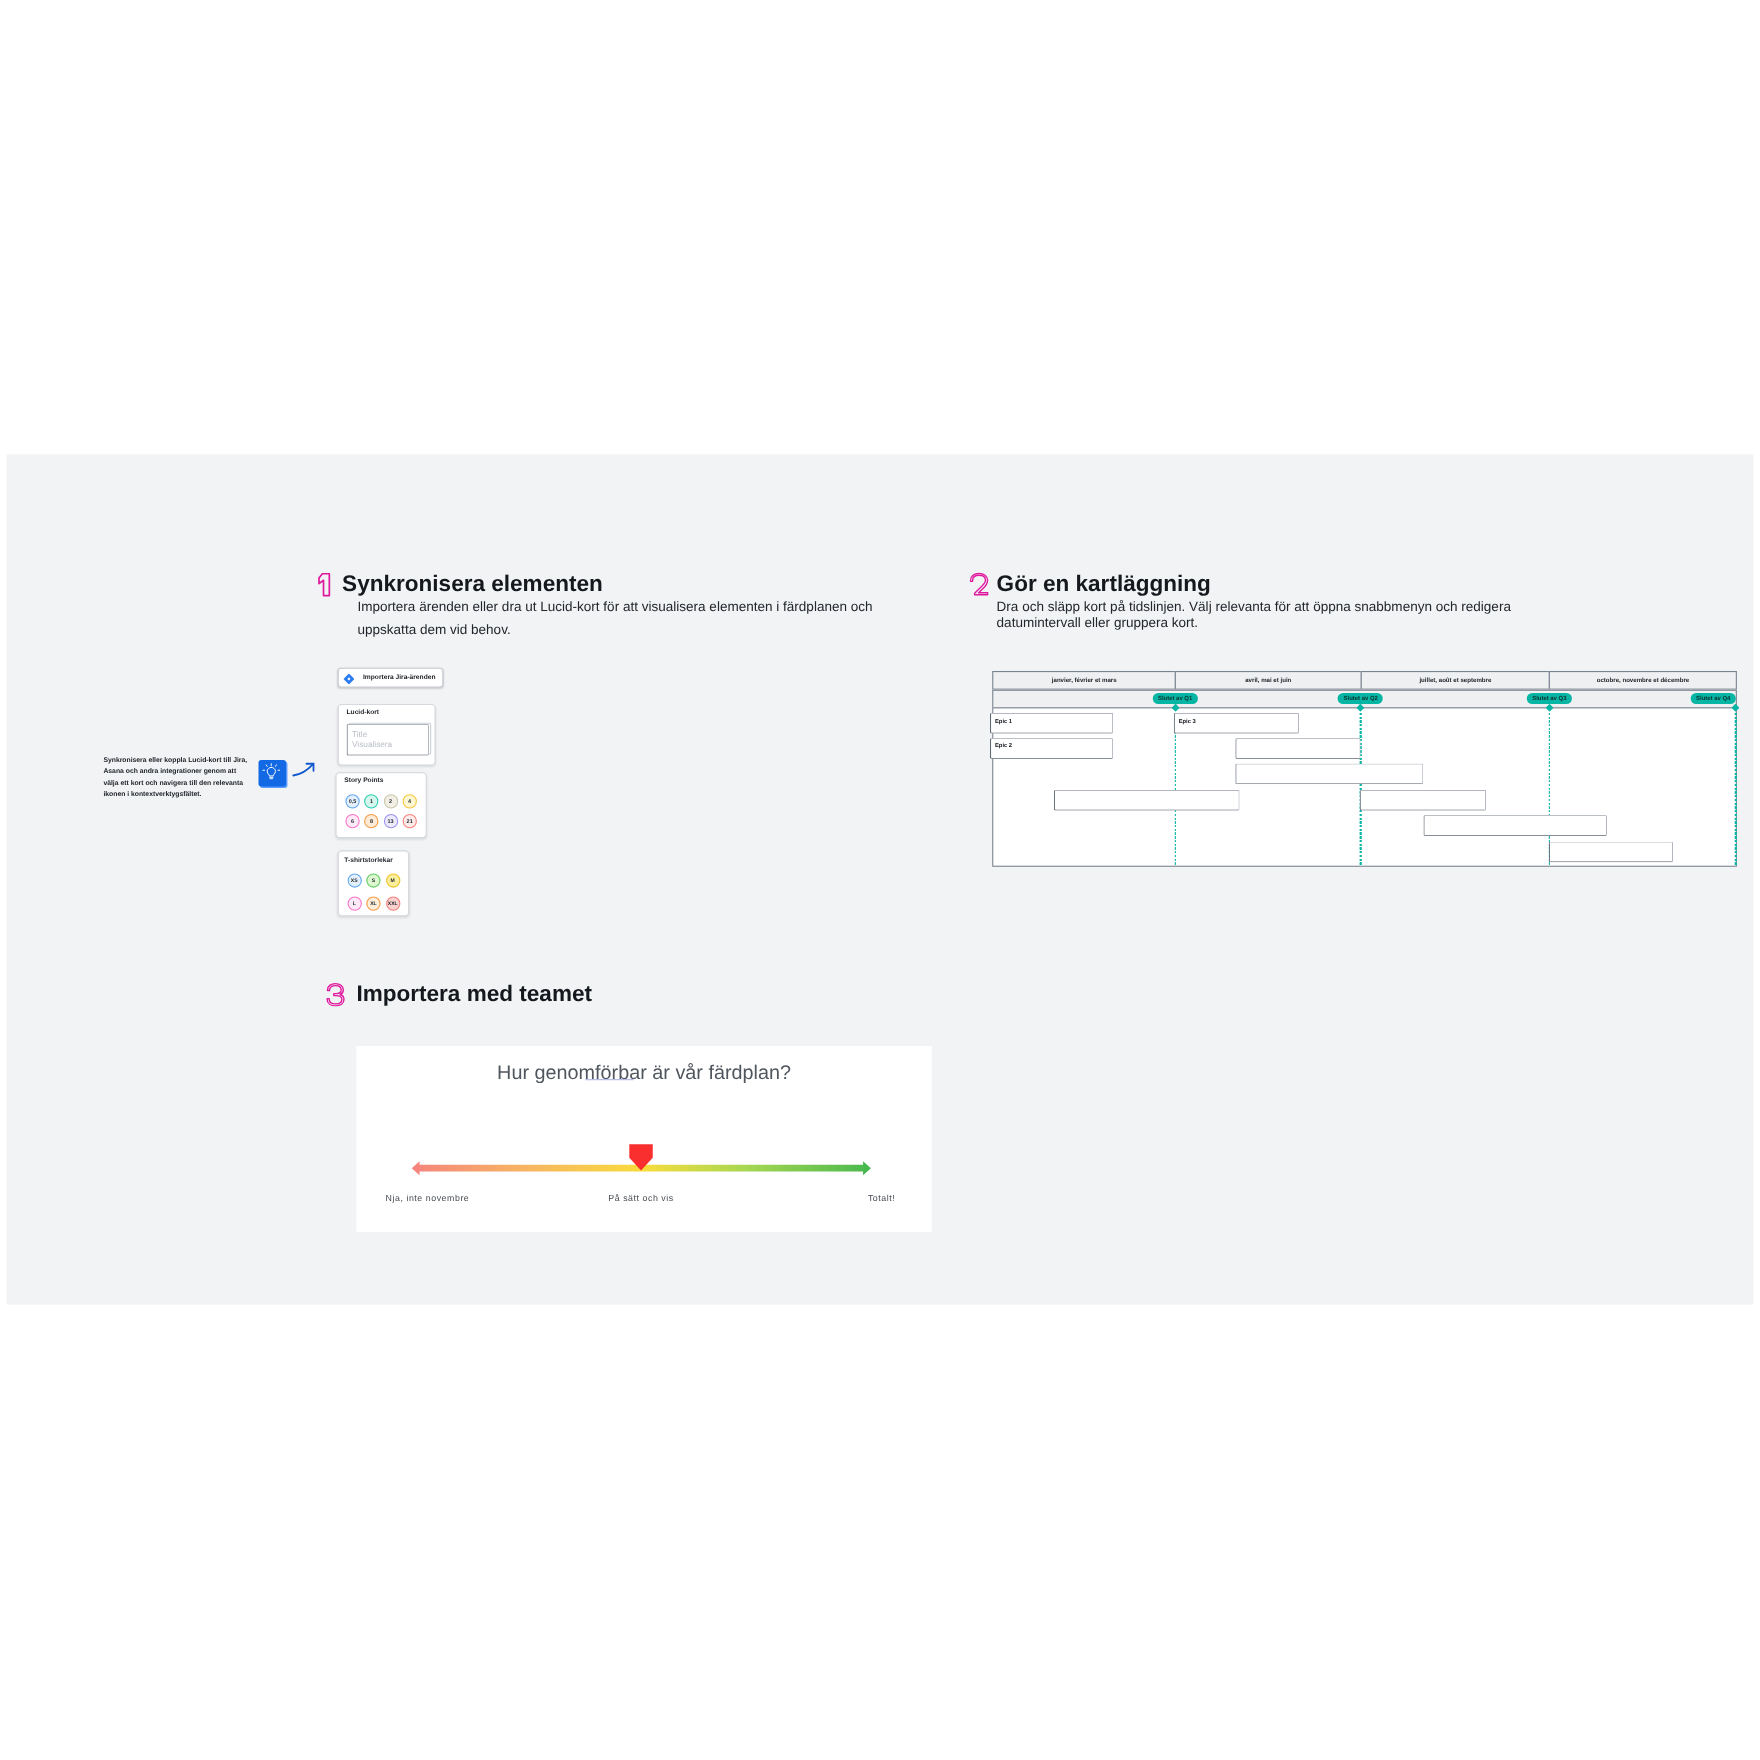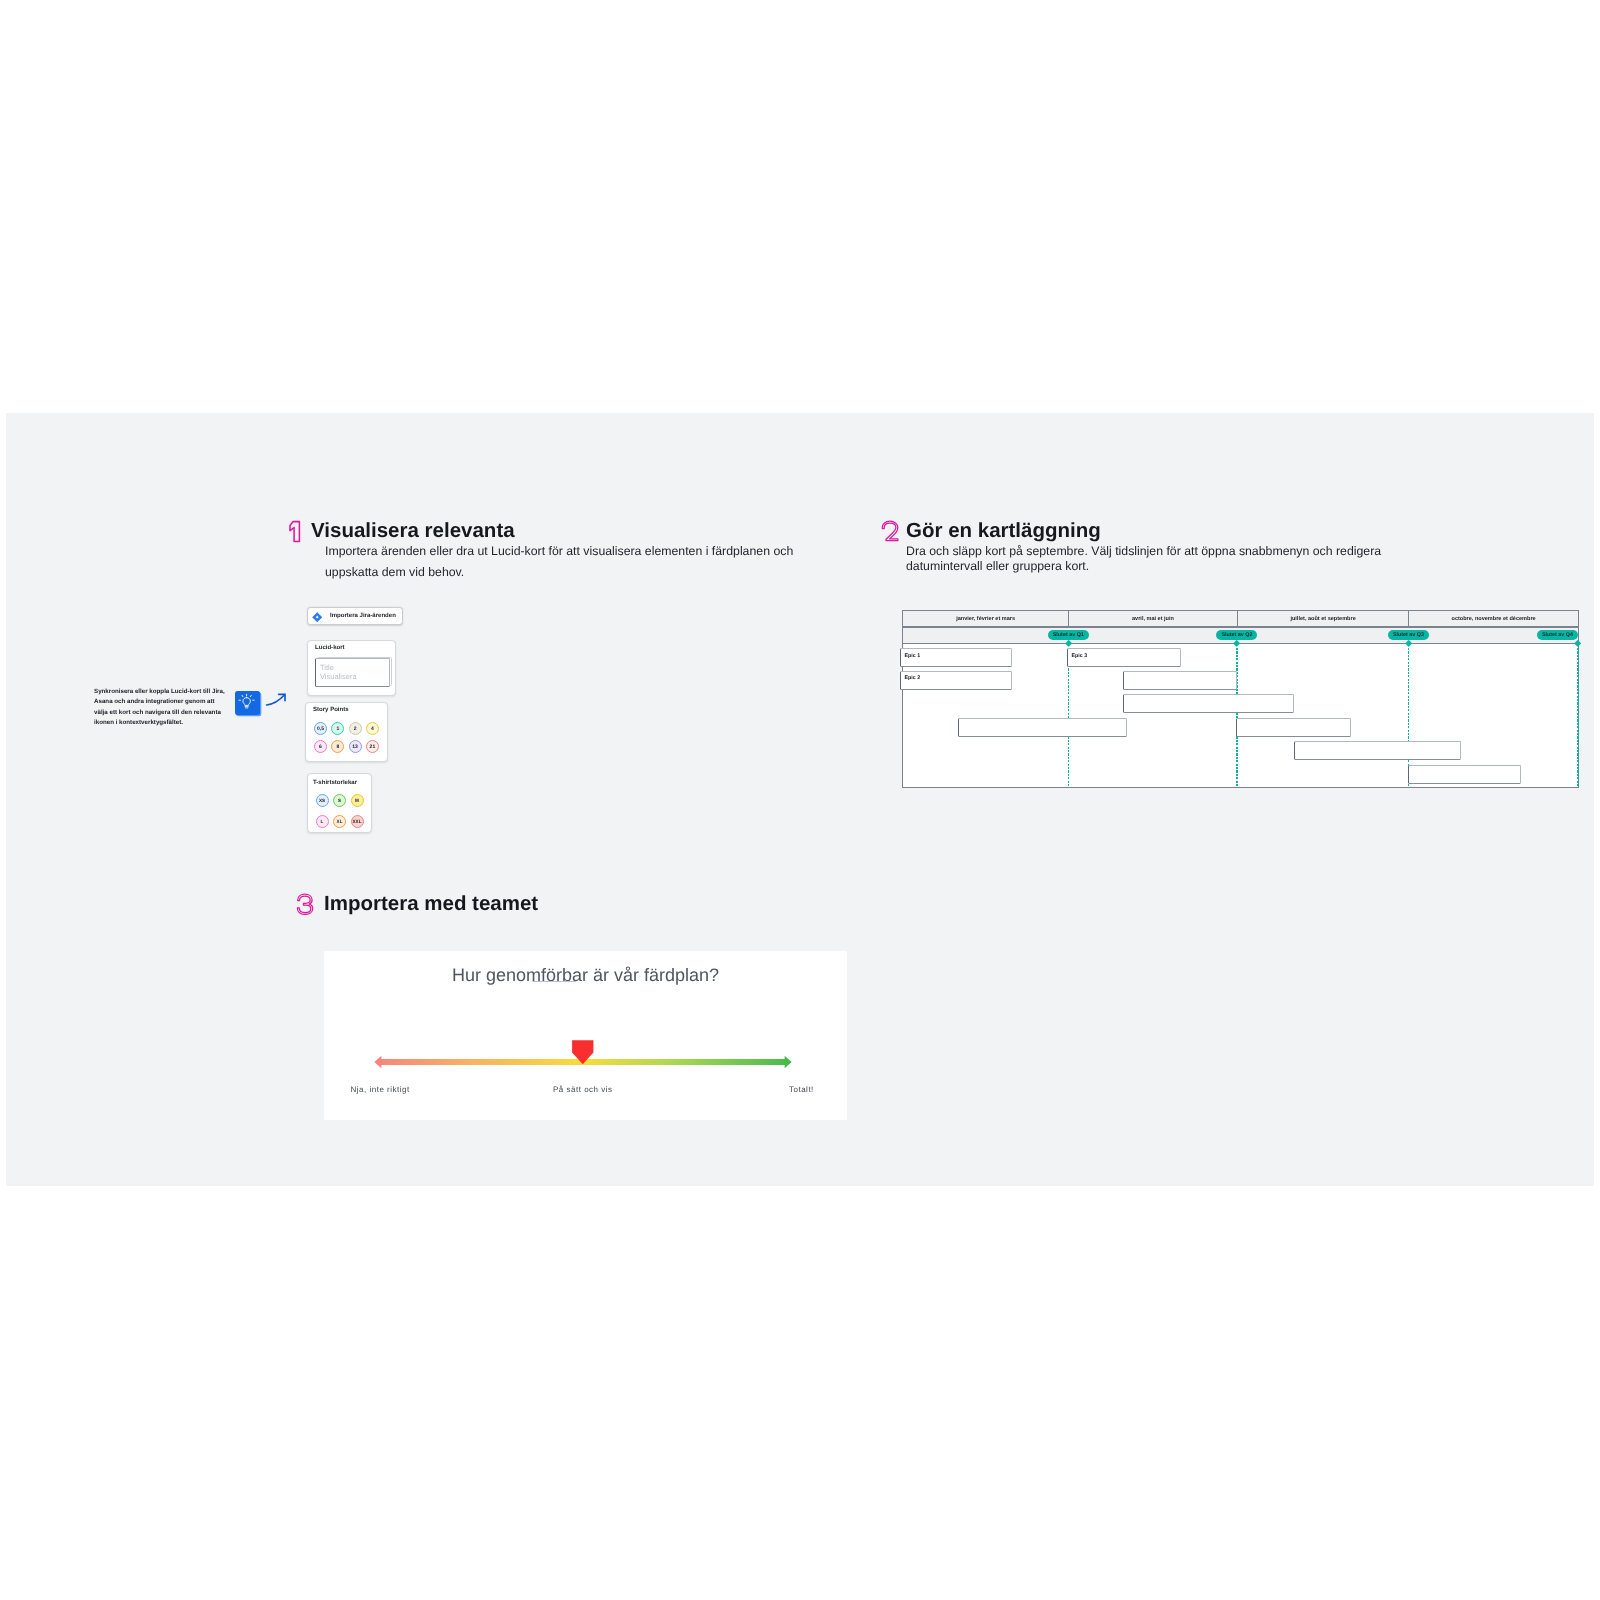--- a/index.html
+++ b/index.html
@@ -73,31 +73,31 @@
 <body>
 
 <div id="canvas"></div>
 
 <div class="sec-num" style="left:287px;top:519.5px;">
   <span class="sr">1</span>
   <svg viewBox="0 0 15 24" width="15" height="24">
     <path d="M6.1 1.6 L12.4 1.6 L12.4 21.4 L7.1 21.4 L7.1 7.5 L3.0 10.6 L3.0 5.4 Z" fill="none" stroke="#e0189e" stroke-width="1.55" stroke-linejoin="round"></path>
   </svg>
 </div>
-<div class="sec-title" style="left:311px;top:519px;">Visualisera relevanta</div>
+<div class="sec-title" style="left:311px;top:519px;">Synkronisera elementen</div>
 <div class="sec-desc" style="left:325px;top:541px;width:480px;">Importera ärenden eller dra ut Lucid-kort för att visualisera elementen i färdplanen och uppskatta dem vid behov.</div>
 
 <div class="sec-num" style="left:881px;top:519.5px;">
   <span class="sr">2</span>
   <svg viewBox="0 0 18 22" width="18" height="22">
     <path fill="none" stroke="#e0189e" stroke-width="1.25" stroke-linejoin="round" d="M9.0 1.2 C13.3 1.2 16.8 3.6 16.8 7.6 C16.8 10.4 15.3 12.6 12.7 15.0 L8.6 18.9 L16.9 18.9 L16.9 20.7 L5.0 20.7 L5.0 19.3 L11.3 13.2 C13.7 10.9 14.9 9.4 14.9 7.6 C14.9 4.8 12.6 3.0 9.0 3.0 C5.5 3.0 3.2 4.9 3.2 7.8 L3.2 8.5 L1.3 8.5 L1.3 7.7 C1.3 3.7 4.6 1.2 9.0 1.2 Z"></path>
   </svg>
 </div>
 <div class="sec-title" style="left:906px;top:519px;">Gör en kartläggning</div>
-<div class="sec-desc" style="left:906px;top:544.4px;width:480px;line-height:14.4px;">Dra och släpp kort på septembre. Välj tidslinjen för att öppna snabbmenyn och redigera datumintervall eller gruppera kort.</div>
+<div class="sec-desc" style="left:906px;top:544.4px;width:480px;line-height:14.4px;">Dra och släpp kort på tidslinjen. Välj relevanta för att öppna snabbmenyn och redigera datumintervall eller gruppera kort.</div>
 
 <div class="sec-num" style="left:296px;top:893px;">
   <span class="sr">3</span>
   <svg viewBox="0 0 18 22" width="18" height="22">
     <path fill="none" stroke="#e0189e" stroke-width="1.25" stroke-linejoin="round" d="M8.9 1.2 C12.9 1.2 16.1 3.4 16.1 6.9 C16.1 9.1 14.9 10.5 13.2 11.1 C15.3 11.7 16.7 13.4 16.7 15.7 C16.7 19.2 13.5 21.4 9.0 21.4 C4.5 21.4 1.4 19.0 1.4 15.3 L1.4 14.8 L3.3 14.8 L3.3 15.3 C3.3 18.1 5.6 19.6 9.0 19.6 C12.4 19.6 14.8 18.2 14.8 15.7 C14.8 13.4 12.8 12.1 9.6 12.1 L7.4 12.1 L7.4 10.3 L9.4 10.3 C12.2 10.3 14.2 9.2 14.2 7.1 C14.2 4.6 12.0 3.0 8.9 3.0 C5.8 3.0 3.6 4.5 3.6 7.1 L3.6 7.5 L1.7 7.5 L1.7 7.0 C1.7 3.5 4.8 1.2 8.9 1.2 Z"></path>
   </svg>
 </div>
 <div class="sec-title" style="left:324px;top:892px;">Importera med teamet</div>
 
 <div class="leftnote" style="left:94px;top:687px;width:133px;">Synkronisera eller koppla Lucid-kort till Jira, Asana och andra integrationer genom att välja ett kort och navigera till den relevanta ikonen i kontextverktygsfältet.</div>
@@ -239,16 +239,16 @@
     </defs>
     <path d="M7 10 L411 10" stroke="url(#grad)" stroke-width="6.2" fill="none"></path>
     <path d="M7.4 3.7 L7.4 16.3 L0.3 10 Z" fill="#f5847d"></path>
     <path d="M410.6 3.7 L410.6 16.3 L417.7 10 Z" fill="#45b84e"></path>
   </svg>
 
   <svg class="abs" style="left:247px;top:88px;" width="24" height="26">
     <path d="M1.1 1.2 L22.4 1.2 L22.4 13.6 L11.75 25.2 L1.1 13.6 Z" fill="#f92f2f"></path>
   </svg>
 
-  <span class="scale-label" style="left:26.5px;top:134px;">Nja, inte riktigt</span>
+  <span class="scale-label" style="left:26.5px;top:134px;">Nja, inte novembre</span>
   <span class="scale-label" style="left:229px;top:134px;">På sätt och vis</span>
   <span class="scale-label" style="left:465px;top:134px;">Totalt!</span>
 </div>
 
 </body></html>

